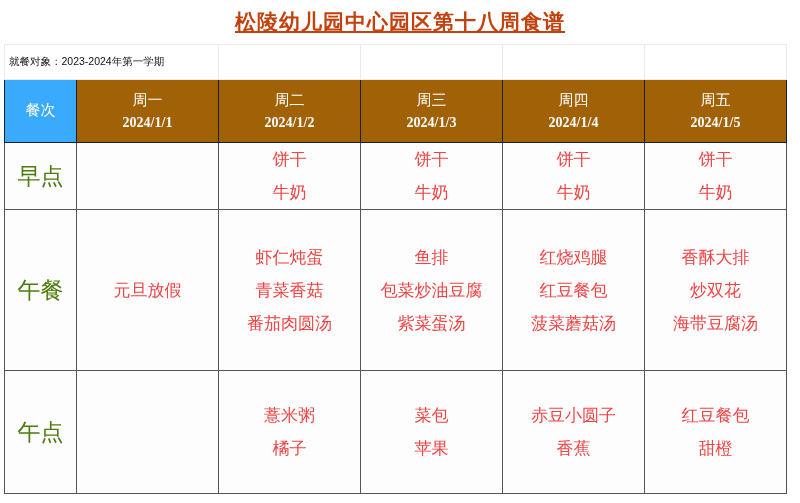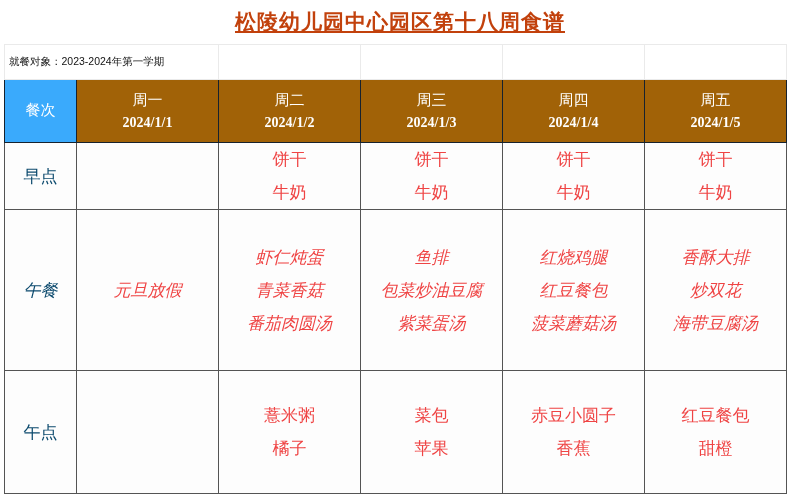--- a/index.html
+++ b/index.html
@@ -97,37 +97,37 @@
     font-weight: bold;
   }
 
   
   tr.body-row td {
     border: 1px solid #545454;
     background: #fdfdfd;
   }
   td.meal-label {
     font-family: "Liberation Serif", "DejaVu Serif", serif;
-    font-size: 17px;
-    color: #0c4a6e;
+    font-size: 23px;
+    color: #4d7c0f;
     background: #ffffff;
   }
   td.dish-cell {
     color: #ef4444;
     font-family: "Liberation Serif", "DejaVu Serif", serif;
     font-size: 17px;
     line-height: 1.95;
   }
   td.dish-cell .dish {
     display: block;
     white-space: nowrap;
   }
 
   tr.row-zaodian td { height: 66px; }
-  tr.row-wucan  td { height: 160px; font-style: italic; }
+  tr.row-wucan  td { height: 160px; }
   tr.row-wudian td { height: 122px; }
 
   
   col.c-meal { width: 72px; }
   col.c-day  { width: 142px; }
 </style>
 </head>
 <body>
 
 <div class="title-band">

